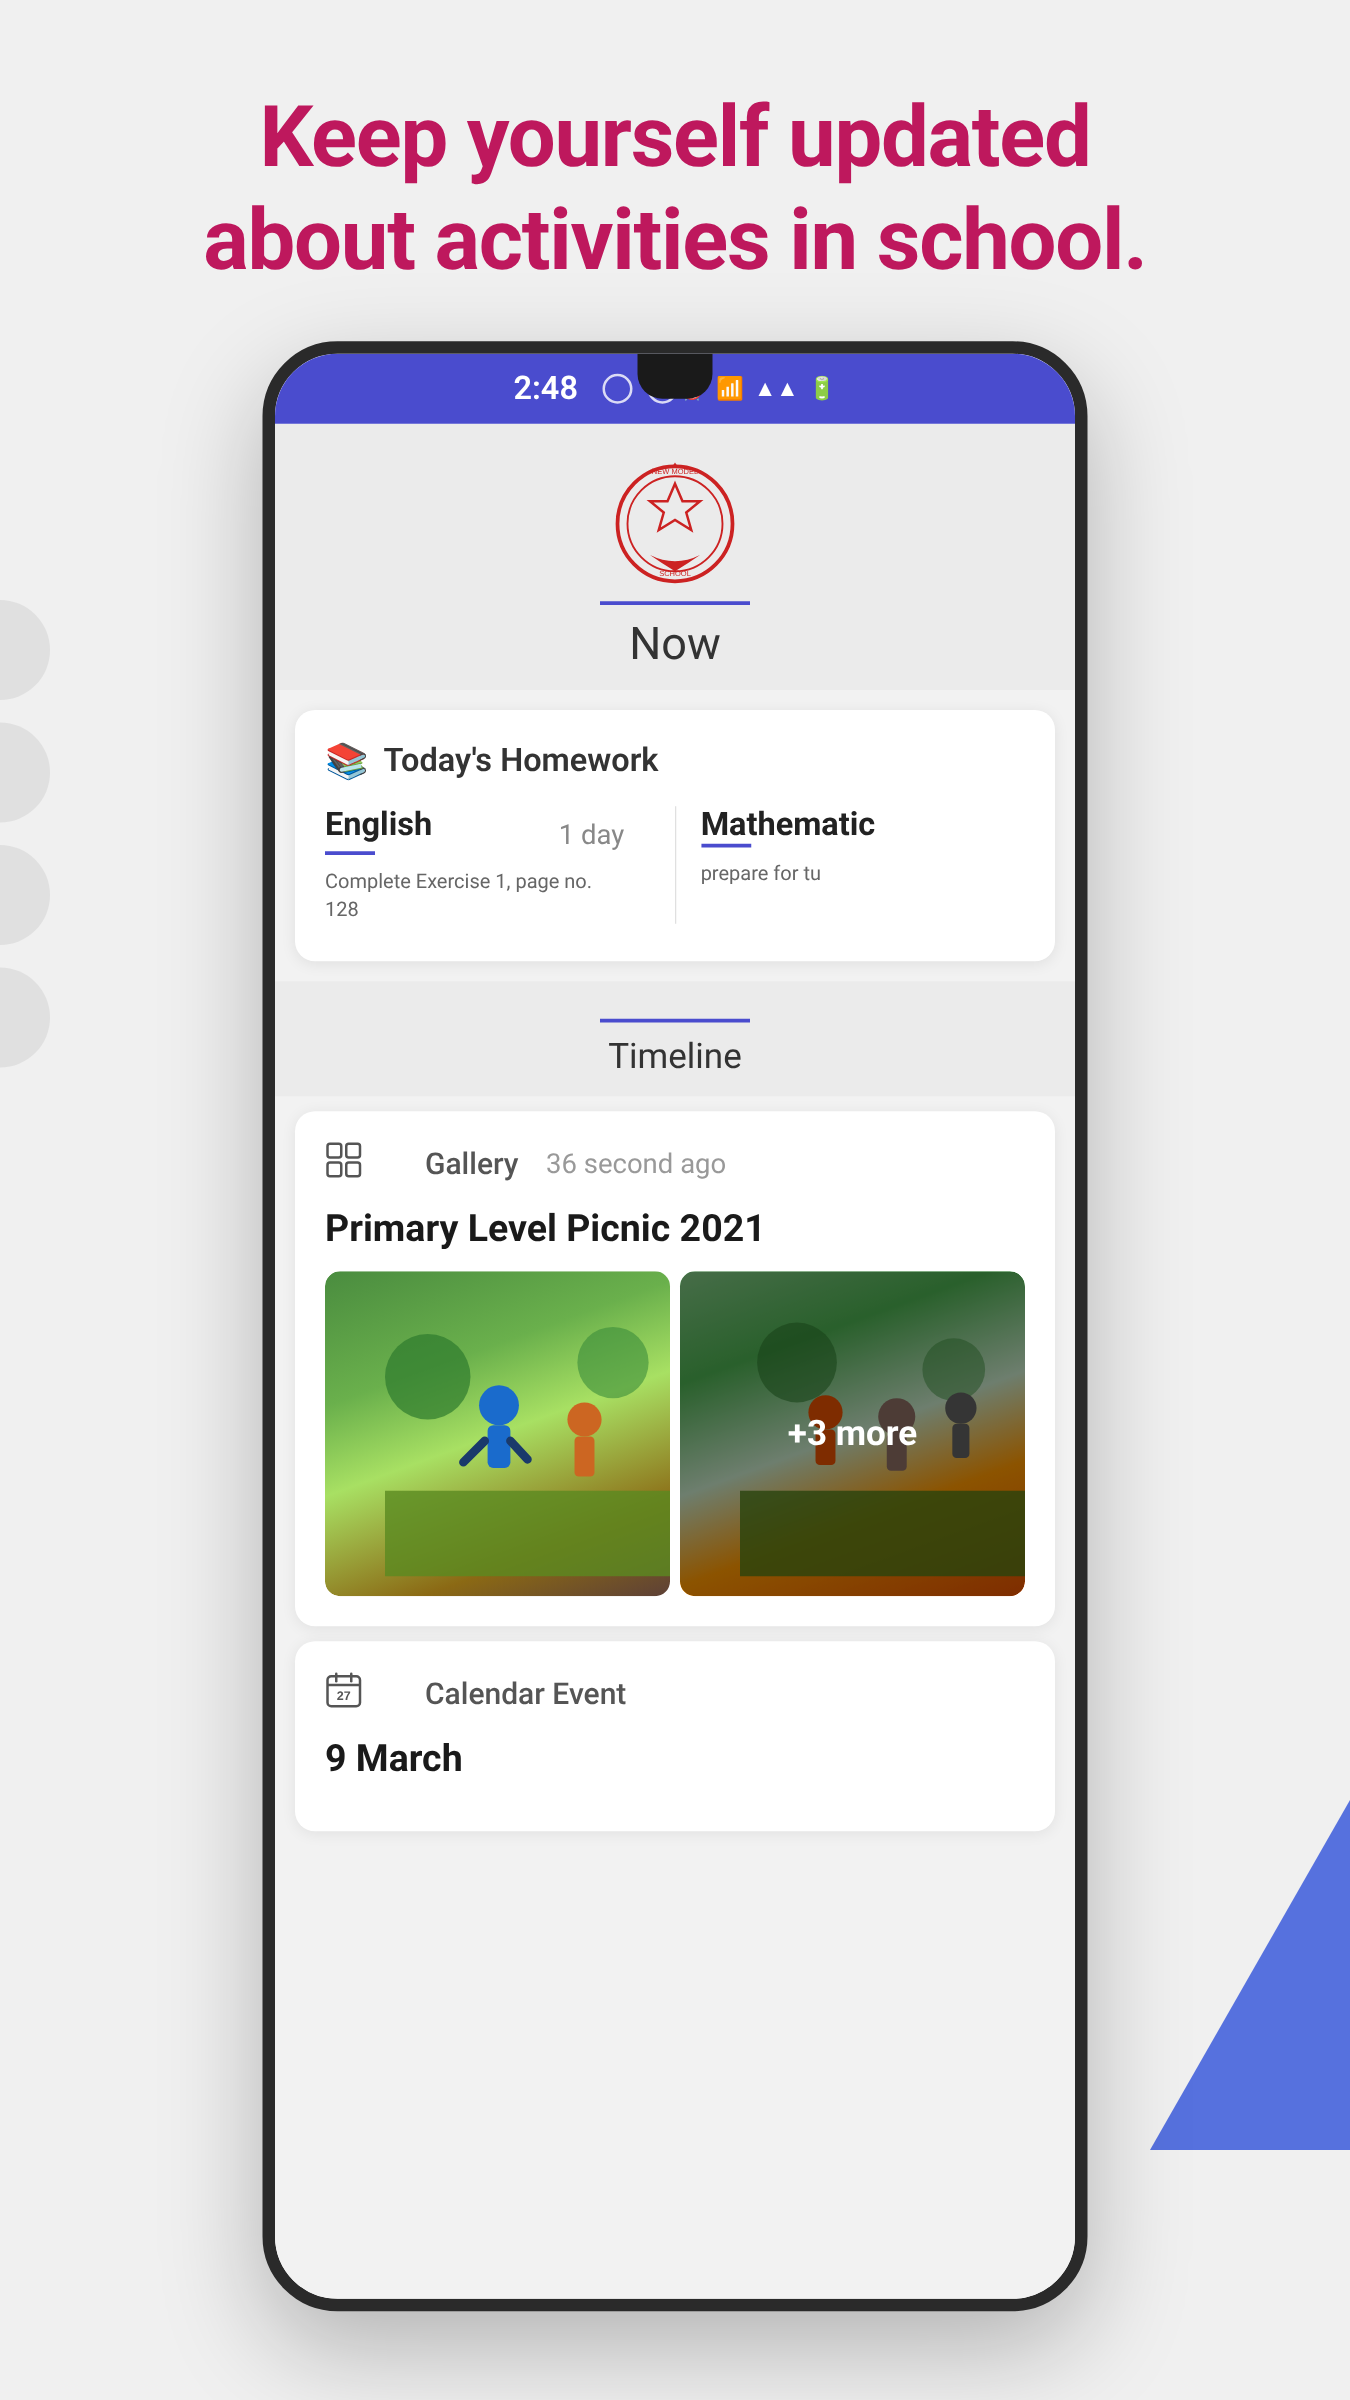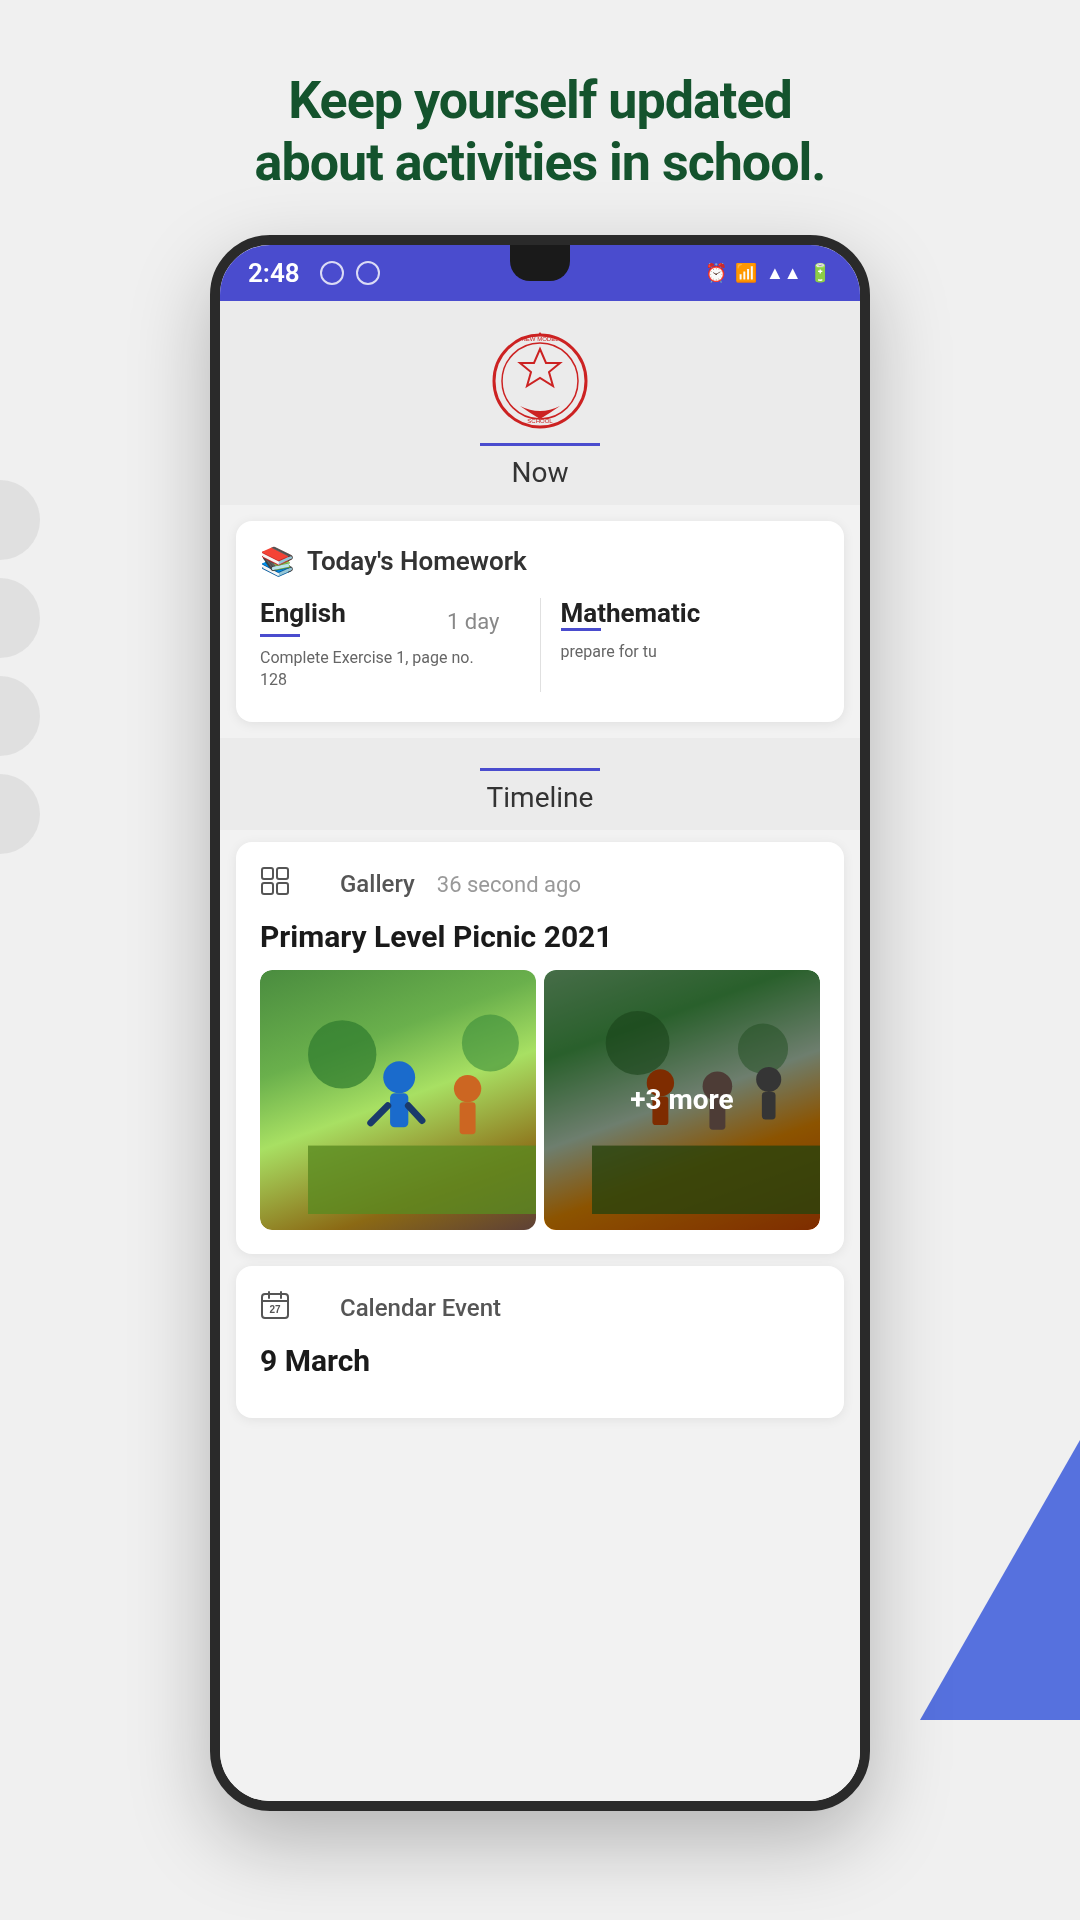--- a/index.html
+++ b/index.html
@@ -43,23 +43,23 @@
     }
 
     
     .page-header {
       text-align: center;
       padding: 70px 60px 40px;
       position: relative;
       z-index: 1;
     }
     .page-header h1 {
-      font-size: 52px;
+      font-size: 68px;
       font-weight: 700;
-      color: #14532d;
+      color: #be185d;
       line-height: 1.2;
       letter-spacing: -1px;
     }
 
     
     .phone-wrapper {
       display: flex;
       justify-content: center;
       position: relative;
       z-index: 1;
@@ -74,21 +74,21 @@
       box-shadow: 0 30px 80px rgba(0,0,0,0.25);
       position: relative;
     }
 
     
     .status-bar {
       background: #4a4cce;
       height: 56px;
       display: flex;
       align-items: center;
-      justify-content: space-between;
+      justify-content: center;
       padding: 0 28px;
       position: relative;
     }
     .status-time {
       color: #fff;
       font-size: 26px;
       font-weight: 600;
     }
     .status-icons-left {
       display: flex;
@@ -136,21 +136,21 @@
       align-items: center;
       padding: 30px 20px 16px;
     }
     .school-underline {
       width: 120px;
       height: 3px;
       background: #4a4cce;
       margin: 12px 0 10px;
     }
     .school-label {
-      font-size: 28px;
+      font-size: 36px;
       color: #333;
       font-weight: 400;
     }
 
     
     .homework-card {
       background: #fff;
       margin: 16px 16px;
       border-radius: 16px;
       padding: 24px 24px 30px;

